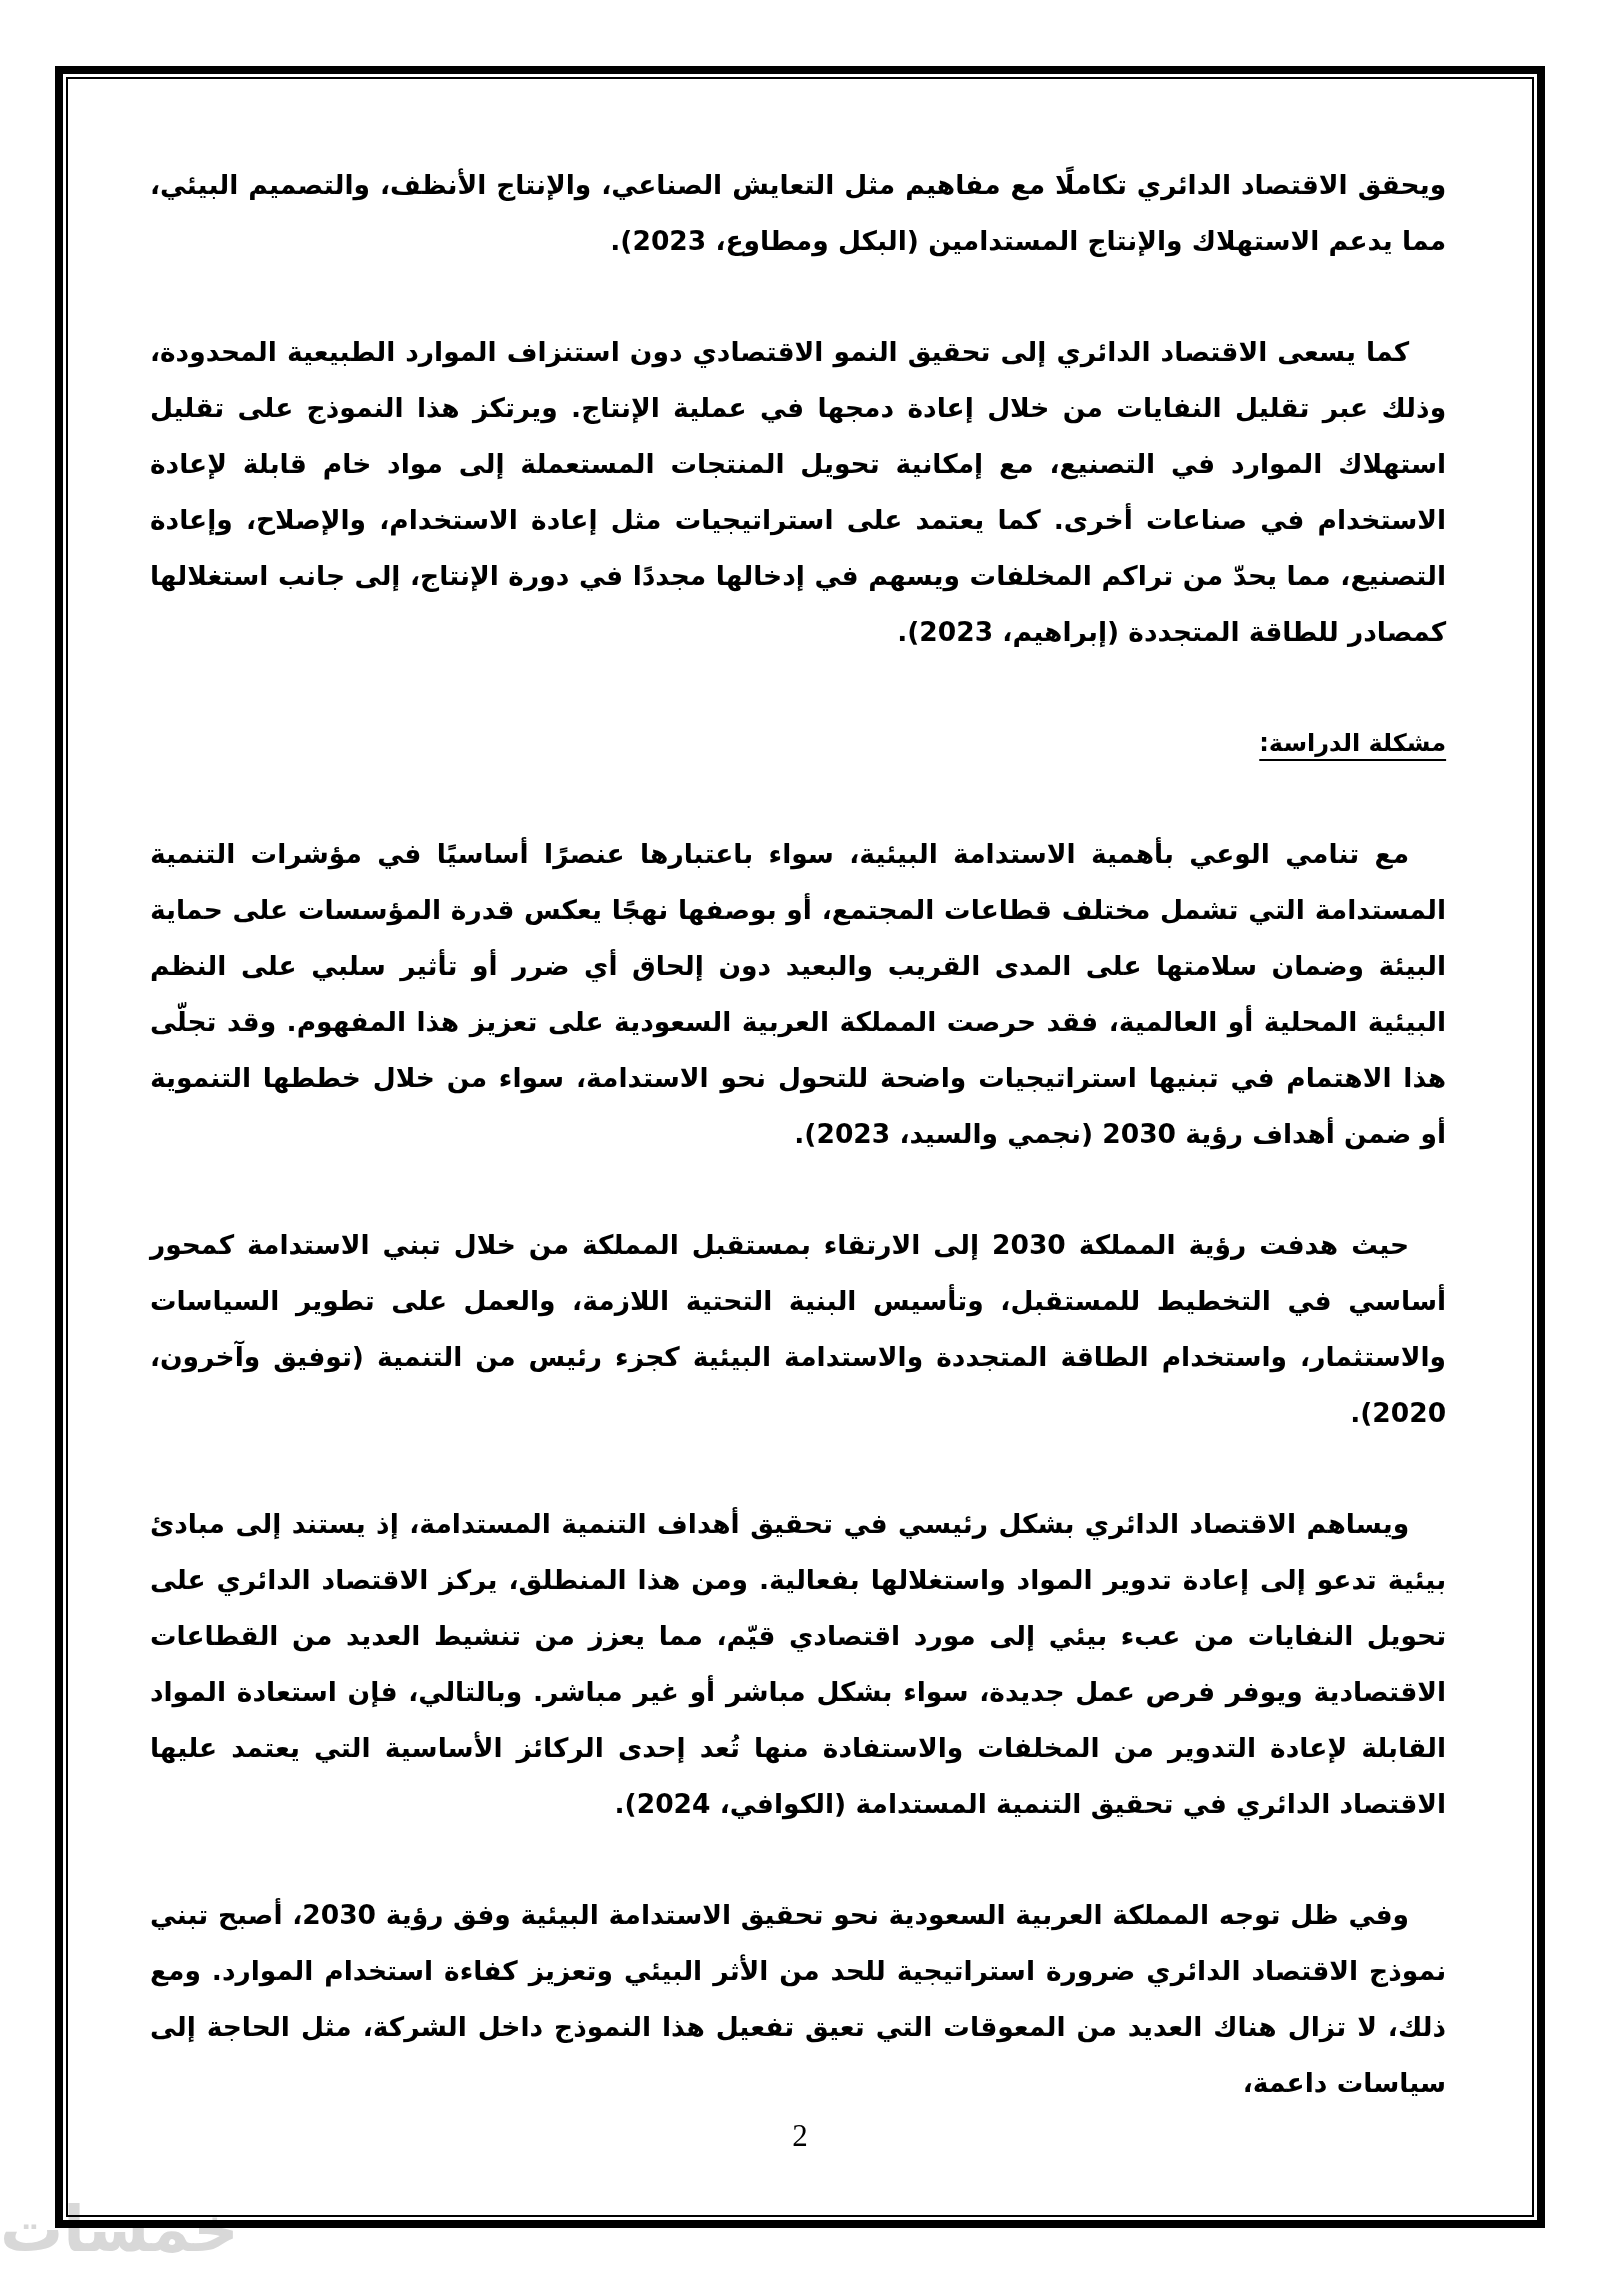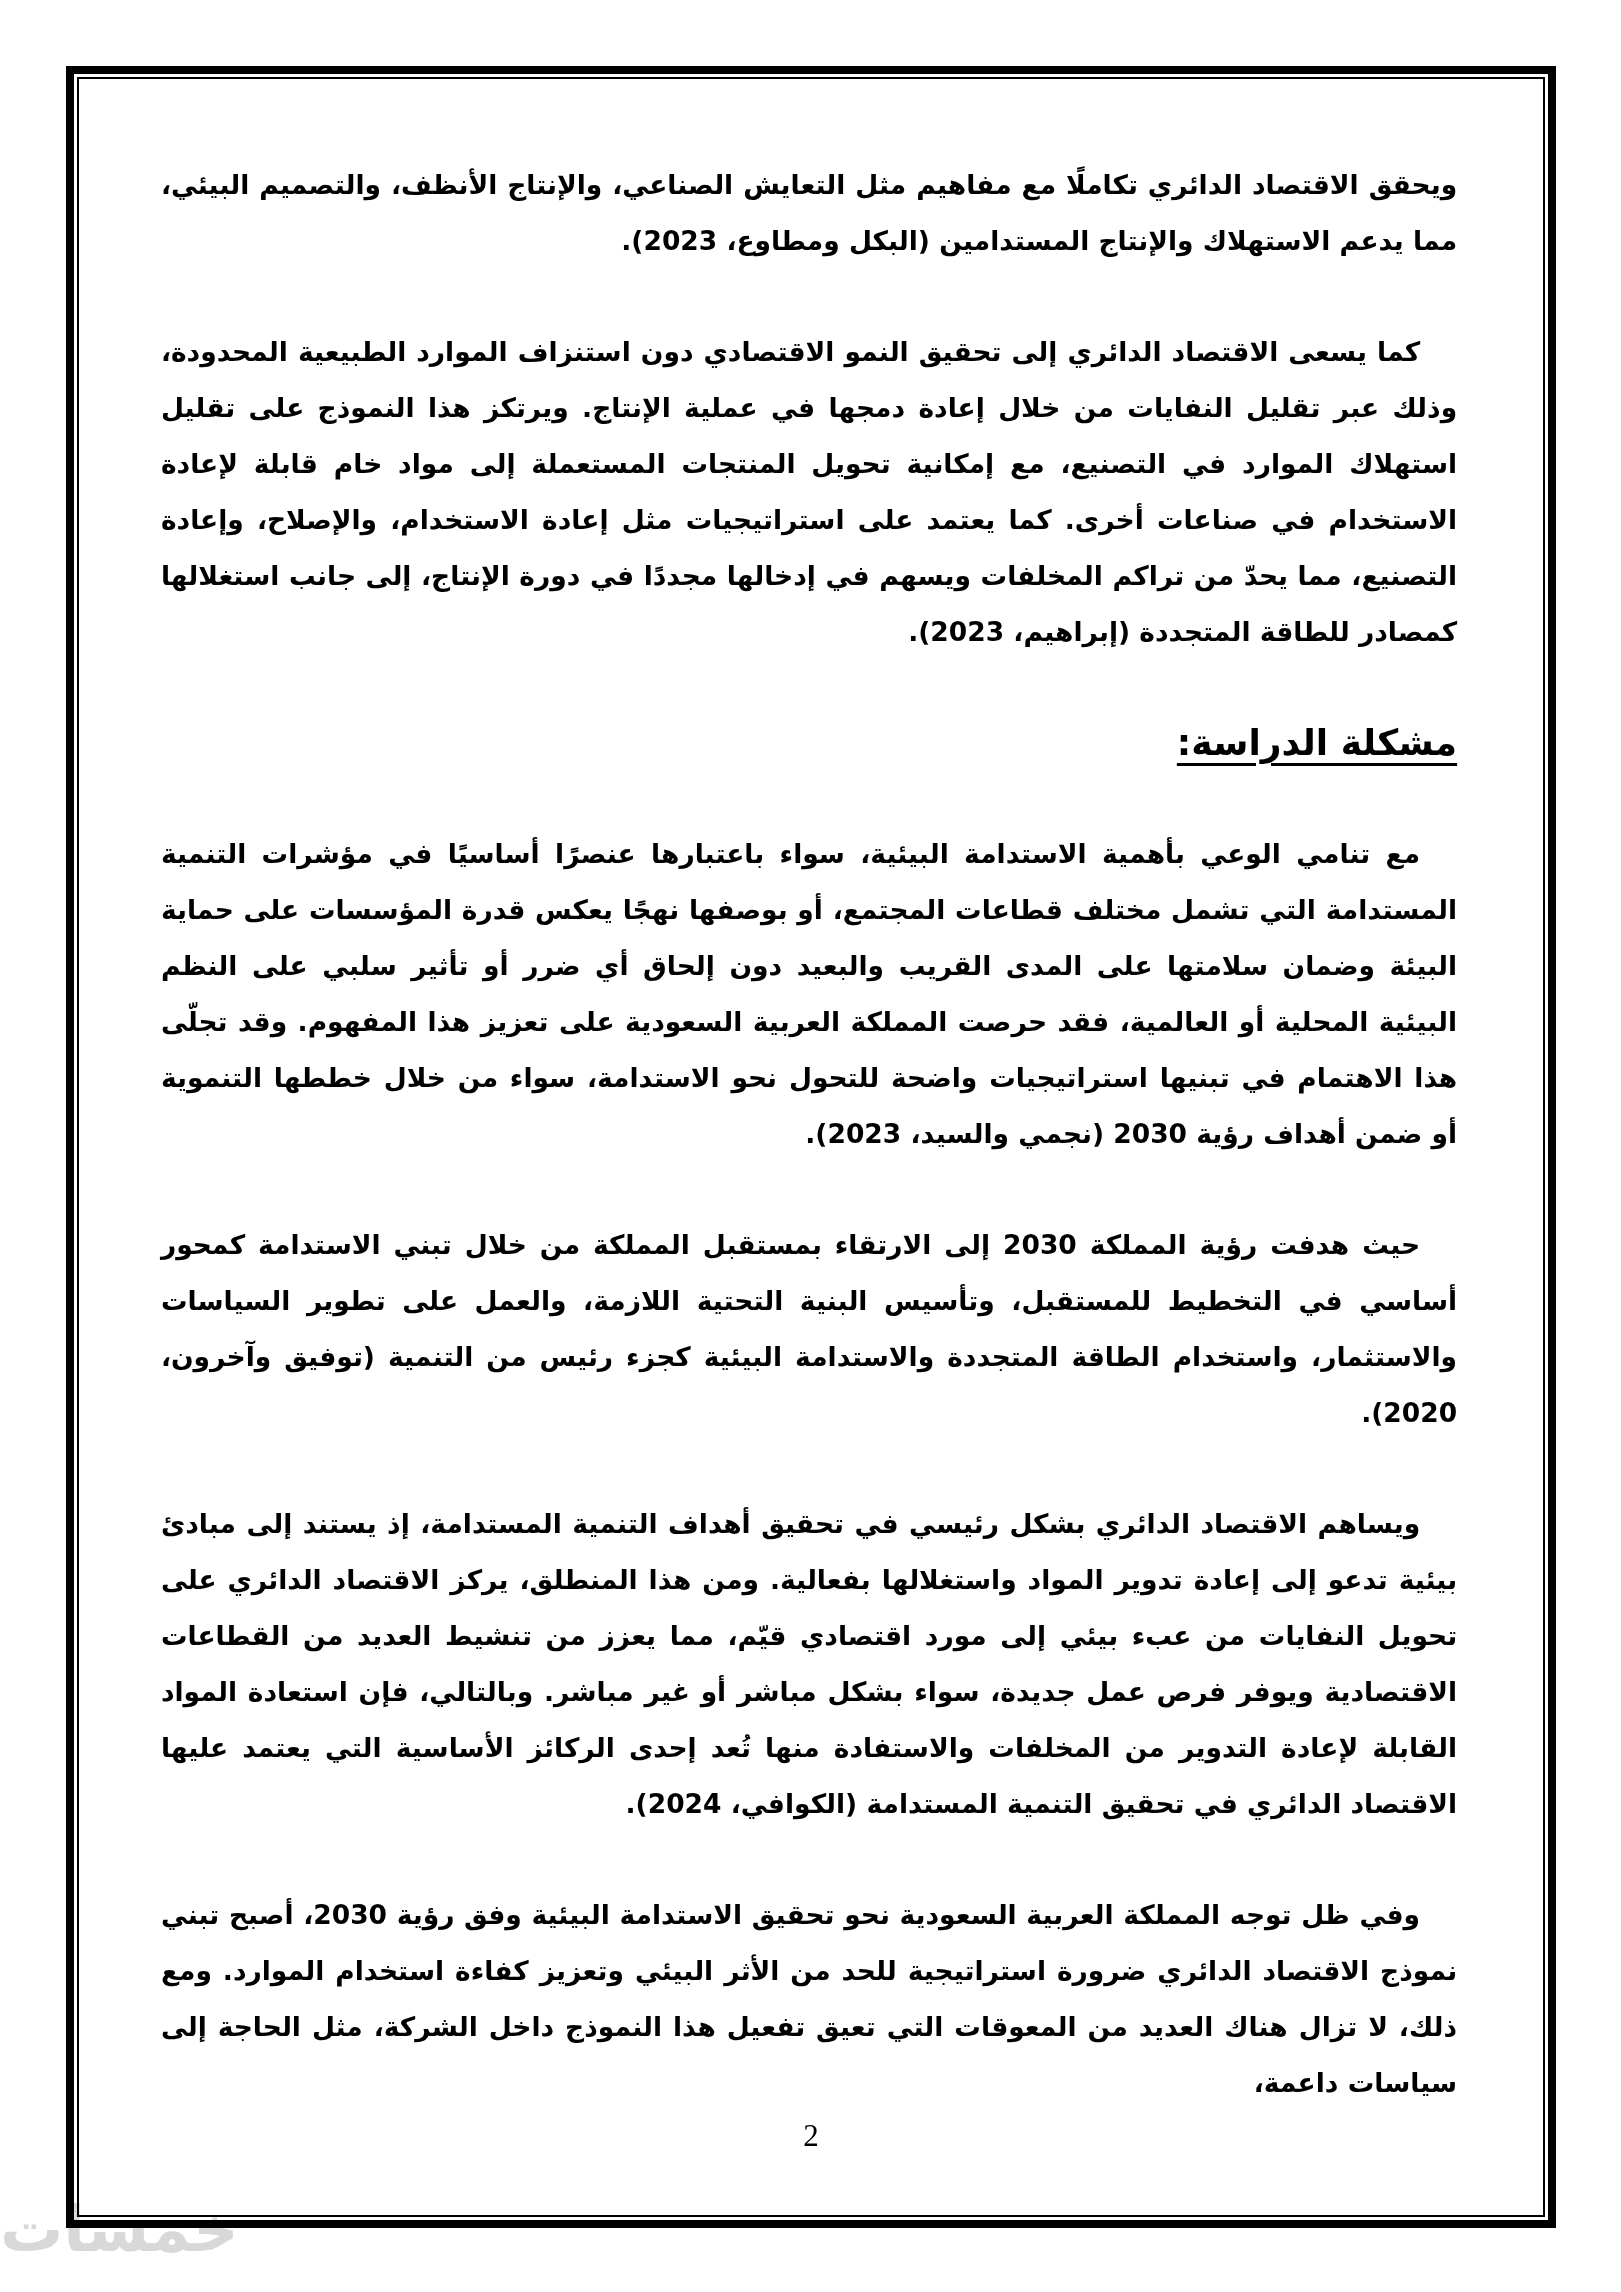--- a/index.html
+++ b/index.html
@@ -12,21 +12,21 @@
     width: 1621px;
     height: 2293px;
     background: #ffffff;
     overflow: hidden;
     font-family: "DejaVu Sans", sans-serif;
     color: #000000;
   }
   
   .frame {
     position: absolute;
-    left: 66px;
+    left: 55px;
     top: 66px;
     width: 1490px;
     height: 2162px;
     border: 8.8px solid #000000;
     box-sizing: border-box;
     background: transparent;
     z-index: 2;
   }
   .frame-inner {
     position: absolute;
@@ -45,21 +45,21 @@
     overflow: hidden;
   }
   .content p {
     margin: 0 0 55px 0;
     text-indent: 37px;
   }
   .content p.continued {
     text-indent: 0;
   }
   .section-heading {
-    font-size: 36px;
+    font-size: 24px;
     font-weight: bold;
     text-decoration: underline;
     text-underline-offset: 7.8px;
     margin: 0 0 55px 0;
     text-align: right;
   }
   .page-number {
     position: absolute;
     bottom: 61px;
     left: 0;

